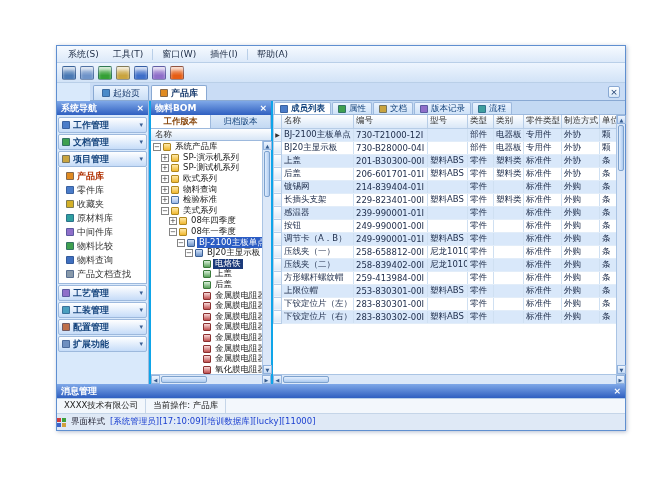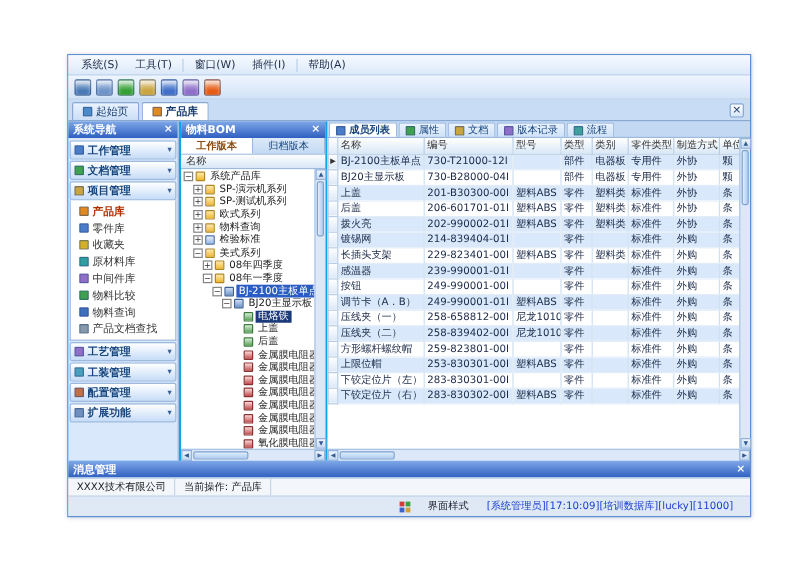--- a/index.html
+++ b/index.html
@@ -13,21 +13,21 @@
   .menubar { height:17px; flex:none; background:linear-gradient(#f6faff,#dcead9 140%,#dce9f9);
     background:linear-gradient(#f6faff,#dce9f9); border-bottom:1px solid #b9cfe8;
     display:flex; align-items:center; padding-left:4px; font-size:9px; color:#1c2b45; }
   .menu-item { padding:1px 7px; cursor:default; }
   .menu-sep { width:1px; height:11px; background:#b9cfe8; margin:0 2px; }
   .toolbar { height:20px; flex:none; background:linear-gradient(#eef5fe,#d2e3f7);
     border-bottom:1px solid #b9cfe8; display:flex; align-items:center; gap:4px; padding-left:5px; }
   .tool-btn { width:14px; height:14px; border-radius:2px; border:1px solid rgba(40,70,120,.45);
     box-shadow:inset 0 3px 3px rgba(255,255,255,.55); }
   .tabstrip { height:18px; flex:none; background:#c9dcf5; border-bottom:1px solid #89a9d3;
-    display:flex; padding:2px 2px 0 3px; position:relative; }
+    display:flex; padding:2px 2px 0 3px; position:relative;margin-left:33px; }
   .tabs-holder { display:flex; gap:2px; align-items:flex-end; }
   .page-tab { height:15px; display:flex; align-items:center; gap:3px; padding:0 8px;
     font-size:9px; color:#1a3c6e; border:1px solid #89a9d3; border-bottom:none;
     border-radius:2px 2px 0 0; background:linear-gradient(#eaf3fe,#cadef6); }
   .page-tab.active { background:#fff; font-weight:bold; }
   .tab-icon { width:8px; height:8px; border-radius:1px; border:1px solid rgba(40,70,120,.5); flex:none; }
   .tabstrip-close { position:absolute; right:5px; top:3px; width:12px; height:12px; font-size:9px;
     line-height:10px; text-align:center; color:#1a3c6e; border:1px solid #89a9d3; border-radius:2px;
     background:linear-gradient(#fff,#d6e6f8); }
 
@@ -111,21 +111,21 @@
   tr.odd td.gutter { background:linear-gradient(#ffffff,#dde9f7); }
 
   
   .msg-header { height:14px; flex:none; background:linear-gradient(#7fa8e8,#2f5fc0); color:#fff;
     font-size:9px; font-weight:bold; display:flex; align-items:center; justify-content:space-between; padding:0 4px; }
   .status1 { height:15px; flex:none; background:#f3f7fc; border-top:1px solid #b9cfe8;
     display:flex; align-items:stretch; font-size:8.5px; color:#222; }
   .status-cell { display:flex; align-items:center; padding:0 7px; border-right:1px solid #c5d5e8; }
   .status-fill { flex:1; }
   .status2 { height:17px; flex:none; background:#dfe9f6; border-top:1px solid #c5d5e8;
-    display:flex; align-items:center; justify-content:flex-end; gap:15px; font-size:8.5px;
+    display:flex; align-items:center; gap:5px; font-size:8.5px;
     color:#223; padding-right:14px; }
   .session { color:#1a3fd0; }
   .style-grid { width:9px; height:9px; display:grid; grid-template-columns:1fr 1fr; grid-template-rows:1fr 1fr; gap:1px; }
   .style-grid span { display:block; }
 </style>
 </head>
 <body>
 
 <div class="window">
 
@@ -473,31 +473,20 @@
                   <td>206-601701-01I</td>
                   <td>塑料ABS</td>
                   <td>零件</td>
                   <td>塑料类</td>
                   <td>标准件</td>
                   <td>外协</td>
                   <td>条</td>
                 </tr>
                 <tr class="odd">
                   <td class="gutter"></td>
-                  <td>拨火亮</td>
-                  <td>202-990002-01I</td>
-                  <td>塑料ABS</td>
-                  <td>零件</td>
-                  <td>塑料类</td>
-                  <td>标准件</td>
-                  <td>外协</td>
-                  <td>条</td>
-                </tr>
-                <tr class="odd">
-                  <td class="gutter"></td>
                   <td>镀锡网</td>
                   <td>214-839404-01I</td>
                   <td></td>
                   <td>零件</td>
                   <td></td>
                   <td>标准件</td>
                   <td>外购</td>
                   <td>条</td>
                 </tr>
                 <tr>
@@ -562,21 +551,21 @@
                   <td>尼龙1010</td>
                   <td>零件</td>
                   <td></td>
                   <td>标准件</td>
                   <td>外购</td>
                   <td>条</td>
                 </tr>
                 <tr>
                   <td class="gutter"></td>
                   <td>方形螺杆螺纹帽</td>
-                  <td>259-823801-00I</td>
+                  <td>259-413984-00I</td>
                   <td></td>
                   <td>零件</td>
                   <td></td>
                   <td>标准件</td>
                   <td>外购</td>
                   <td>条</td>
                 </tr>
                 <tr class="odd">
                   <td class="gutter"></td>
                   <td>上限位帽</td>

